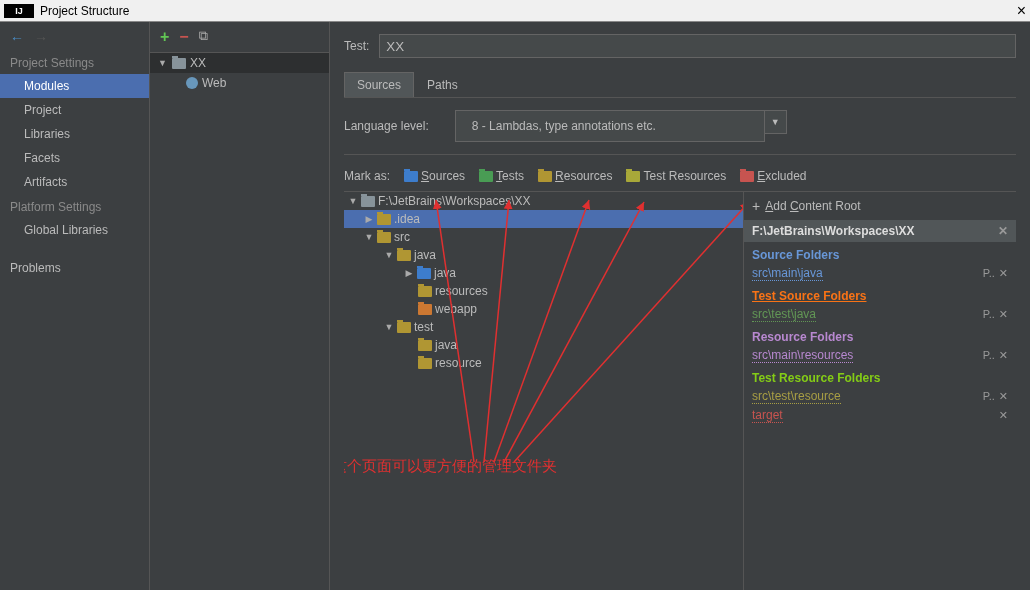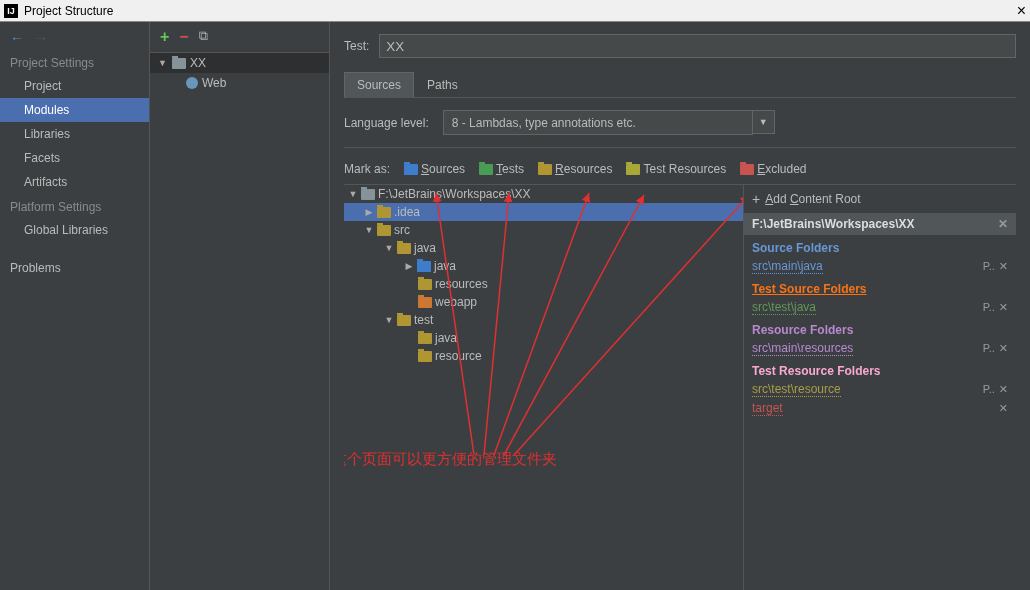--- a/index.html
+++ b/index.html
@@ -1,19 +1,19 @@
 <!DOCTYPE html>
 <html><head>
   <meta charset="utf-8">
   <style>
     * { box-sizing: border-box; margin: 0; padding: 0; font-family: "Segoe UI", Arial, sans-serif; }
     body { width: 1030px; height: 590px; background: #3c3f41; color: #bbbbbb; overflow: hidden; font-size: 12px; }
     
     .titlebar { height: 22px; background: #f0f0f0; display: flex; align-items: center; padding: 0 4px; color: #000; border-bottom: 1px solid #888; }
-    .titlebar .icon { width: 14px; height: 14px; background: #000; color: #fff; font-size: 9px; display: flex; align-items: center; justify-content: center; margin-right: 6px; font-weight: bold; }
+    .titlebar .icon { width: 30px; height: 14px; background: #000; color: #fff; font-size: 9px; display: flex; align-items: center; justify-content: center; margin-right: 6px; font-weight: bold; }
     .titlebar .close { margin-left: auto; font-size: 16px; cursor: pointer; }
     
     .main { display: flex; height: 568px; }
     
     .sidebar-left { width: 150px; background: #3c3f41; border-right: 1px solid #555; }
     .nav-arrows { display: flex; padding: 6px 10px; gap: 10px; }
     .nav-arrows span { color: #4a8dc7; font-size: 14px; cursor: pointer; }
     .nav-arrows span.disabled { color: #555; }
     .section-header { color: #8a8a8a; padding: 6px 10px 4px; font-size: 12px; }
     .nav-item { padding: 5px 10px 5px 24px; color: #bbbbbb; cursor: pointer; }
@@ -34,22 +34,22 @@
     
     .content { flex: 1; background: #3c3f41; padding: 12px 14px 0; display: flex; flex-direction: column; }
     .name-row { display: flex; align-items: center; gap: 10px; margin-bottom: 14px; }
     .name-row label { color: #bbbbbb; }
     .name-input { flex: 1; background: #45494a; border: 1px solid #646464; color: #bbbbbb; padding: 3px 6px; height: 24px; }
     
     .tabs { display: flex; border-bottom: 1px solid #555; }
     .tab { padding: 5px 12px; color: #bbbbbb; cursor: pointer; border: 1px solid transparent; border-bottom: none; }
     .tab.active { background: #515658; border-color: #646464; }
     
-    .lang-row { display: flex; align-items: center; gap: 14px; padding: 12px 0; border-bottom: 1px solid #555; margin-bottom: 10px; }
-    .lang-select { background: #45494a; border: 1px solid #646464; color: #bbbbbb; padding: 3px 8px; width: 310px; height: 25px; display: flex; align-items: center; }
+    .lang-row { display: flex; align-items: center; gap: 26px; padding: 12px 0; border-bottom: 1px solid #555; margin-bottom: 10px; }
+    .lang-select { background: #45494a; border: 1px solid #646464; color: #bbbbbb; padding: 3px 16px; width: 310px; height: 32px; display: flex; align-items: center; }
     .lang-dropdown-btn { width: 22px; height: 24px; background: #45494a; border: 1px solid #646464; border-left: none; display: flex; align-items: center; justify-content: center; color: #bbb; font-size: 9px; cursor: pointer; }
     
     .mark-row { display: flex; align-items: center; gap: 14px; padding: 4px 0 8px; }
     .mark-label { color: #bbbbbb; }
     .mark-btn { display: flex; align-items: center; gap: 3px; cursor: pointer; }
     .mark-icon { width: 14px; height: 11px; border-radius: 1px; position: relative; }
     .mark-icon::before { content: ""; position: absolute; top: -2px; left: 0; width: 6px; height: 2px; background: inherit; }
     .mark-icon.sources { background: #3d7dcc; }
     .mark-icon.tests { background: #499c54; }
     .mark-icon.resources { background: #b09633; }
@@ -74,21 +74,21 @@
     
     .roots-panel { width: 272px; background: #3c3f41; overflow: hidden; }
     .roots-header { display: flex; align-items: center; padding: 6px 8px; gap: 5px; color: #bbbbbb; cursor: pointer; }
     .roots-header .plus { font-size: 14px; }
     .root-path-row { background: #515658; padding: 4px 8px; display: flex; align-items: center; justify-content: space-between; color: #ddd; font-weight: bold; }
     .root-path-row .x { cursor: pointer; color: #999; font-size: 12px; }
     .root-section { padding: 6px 8px 2px; font-weight: bold; }
     .root-section.sources-h { color: #6897d8; }
     .root-section.testsrc-h { color: #f97316; text-decoration: underline; }
     .root-section.res-h { color: #b888d0; }
-    .root-section.testres-h { color: #f9a8d4; }
+    .root-section.testres-h { color: #84cc16; }
     .root-section.excl-h { color: #c75450; }
     .root-item { display: flex; align-items: center; justify-content: space-between; padding: 2px 8px; }
     .root-item-path { border-bottom: 1px dotted currentColor; cursor: pointer; }
     .root-item.sources-i { color: #6897d8; }
     .root-item.testsrc-i { color: #629755; }
     .root-item.res-i { color: #b888d0; }
     .root-item.testres-i { color: #a89e44; }
     .root-item.excl-i { color: #c75450; }
     .root-actions { display: flex; gap: 4px; color: #999; font-size: 11px; }
     .root-actions span { cursor: pointer; }
@@ -104,22 +104,22 @@
   <span class="close">×</span>
 </div>
 
 <div class="main">
   <div class="sidebar-left">
     <div class="nav-arrows">
       <span>←</span>
       <span class="disabled">→</span>
     </div>
     <div class="section-header">Project Settings</div>
+    <div class="nav-item selected">Modules</div>
     <div class="nav-item">Project</div>
-    <div class="nav-item selected">Modules</div>
     <div class="nav-item">Libraries</div>
     <div class="nav-item">Facets</div>
     <div class="nav-item">Artifacts</div>
     <div class="section-header">Platform Settings</div>
     <div class="nav-item">Global Libraries</div>
     <div style="height:14px"></div>
     <div class="nav-item" style="padding-left:10px">Problems</div>
   </div>
 
   <div class="module-tree">

